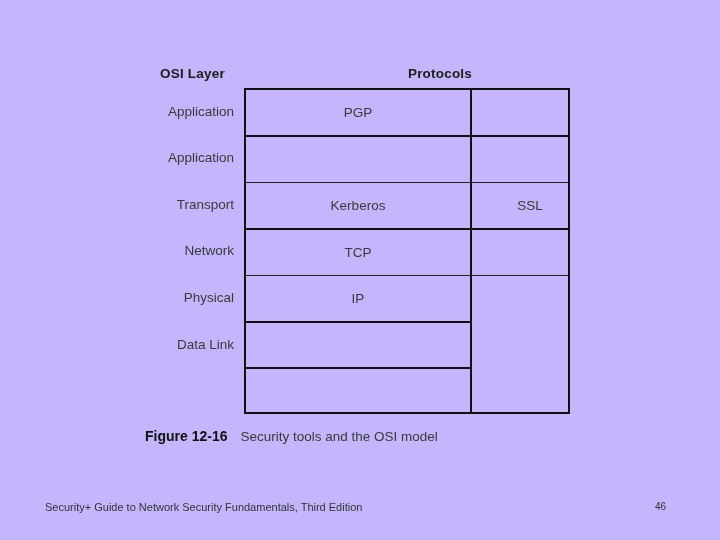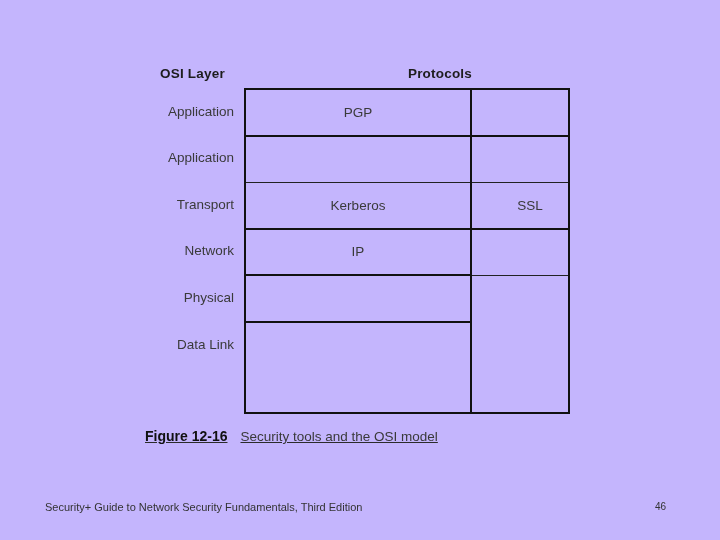--- a/index.html
+++ b/index.html
@@ -107,21 +107,20 @@
   .cellR.last      { border-bottom: none; }
 
   
   .caption {
     position: absolute;
     left: 145px;
     top: 428px;
     font-size: 13.5px;
     color: #2b2b2b;
     white-space: nowrap;
-    text-decoration: underline;
   }
   .caption .fig-num {
     font-weight: bold;
     font-size: 14px;
     color: #111;
     margin-right: 13px;
   }
   .caption .fig-desc { color: #3a3a3a; }
 
   
@@ -157,20 +156,21 @@
     <div class="layer-cell">Physical</div>
     <div class="layer-cell">Data Link</div>
   </div>
 
   <div class="grid">
 
     <div class="col-left">
       <div class="cellL sep-thick">PGP</div>
       <div class="cellL sep-thin"></div>
       <div class="cellL sep-thick">Kerberos</div>
+      <div class="cellL sep-thin">TCP</div>
       <div class="cellL sep-thick">IP</div>
       <div class="cellL sep-thick"></div>
       <div class="cellL last"></div>
     </div>
 
     <div class="col-right">
       <div class="cellR h1 sep-thick"></div>
       <div class="cellR h1 sep-thin"></div>
       <div class="cellR h1 sep-thick">SSL</div>
       <div class="cellR h1 sep-thin"></div>

